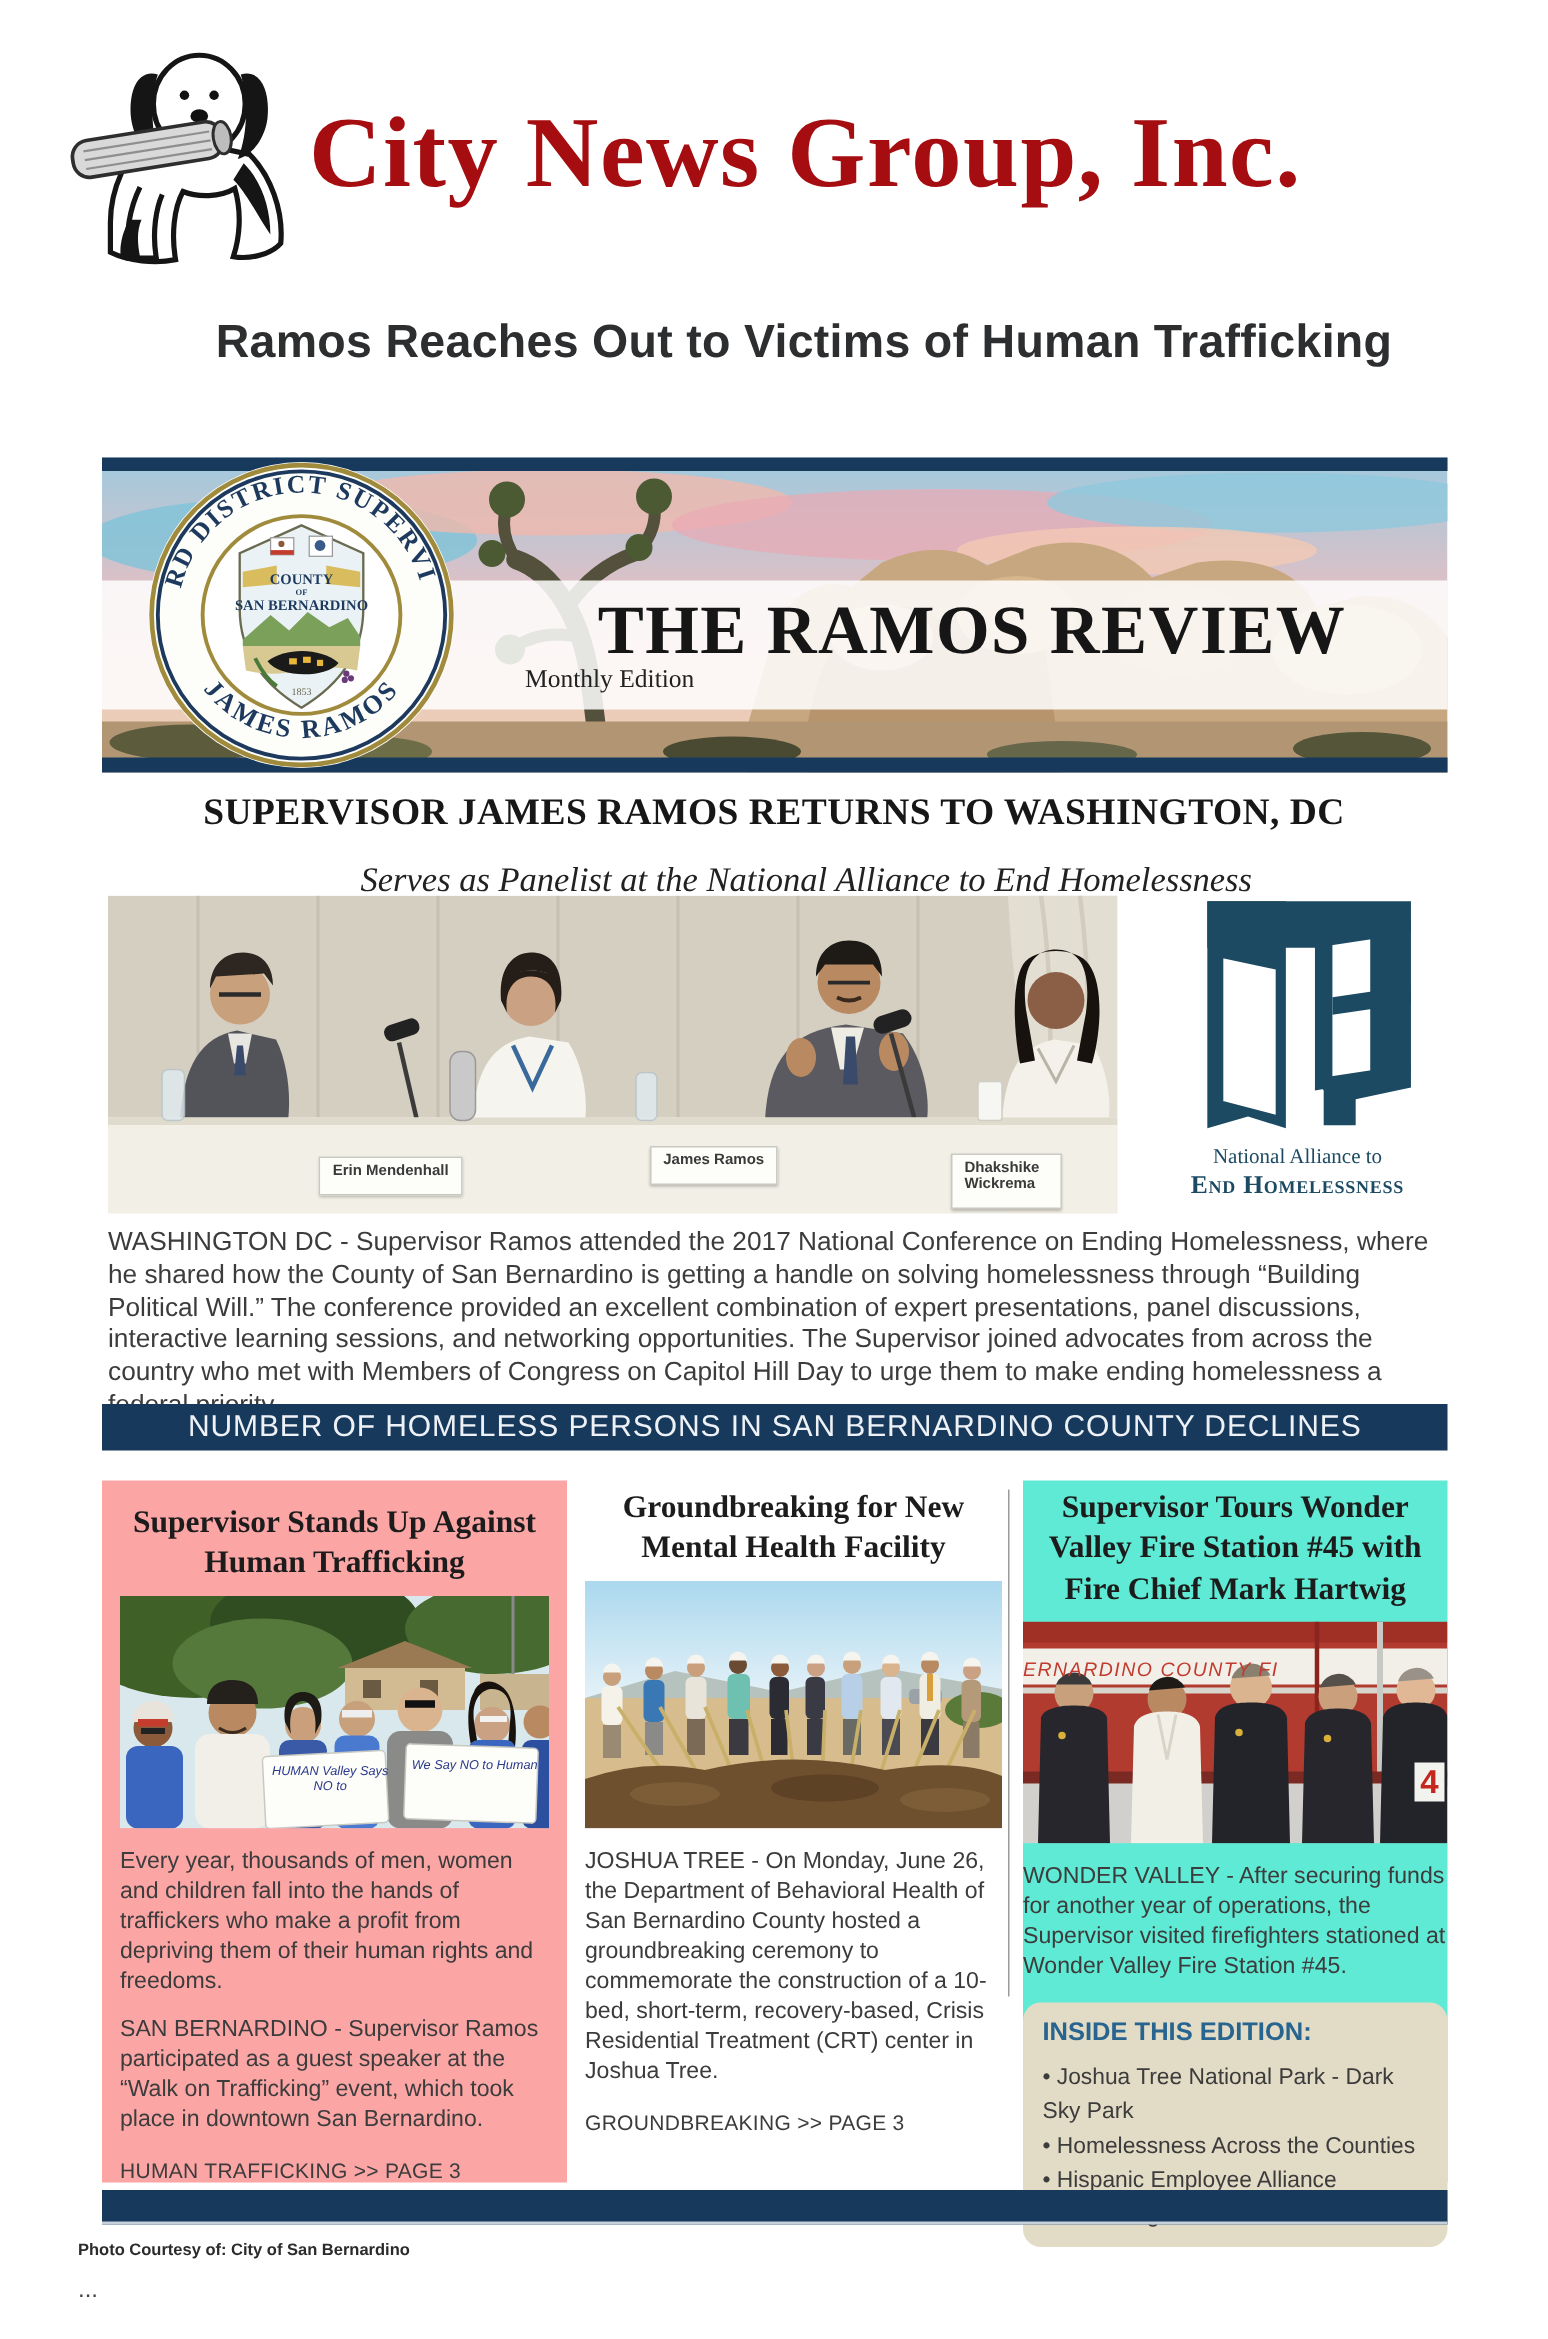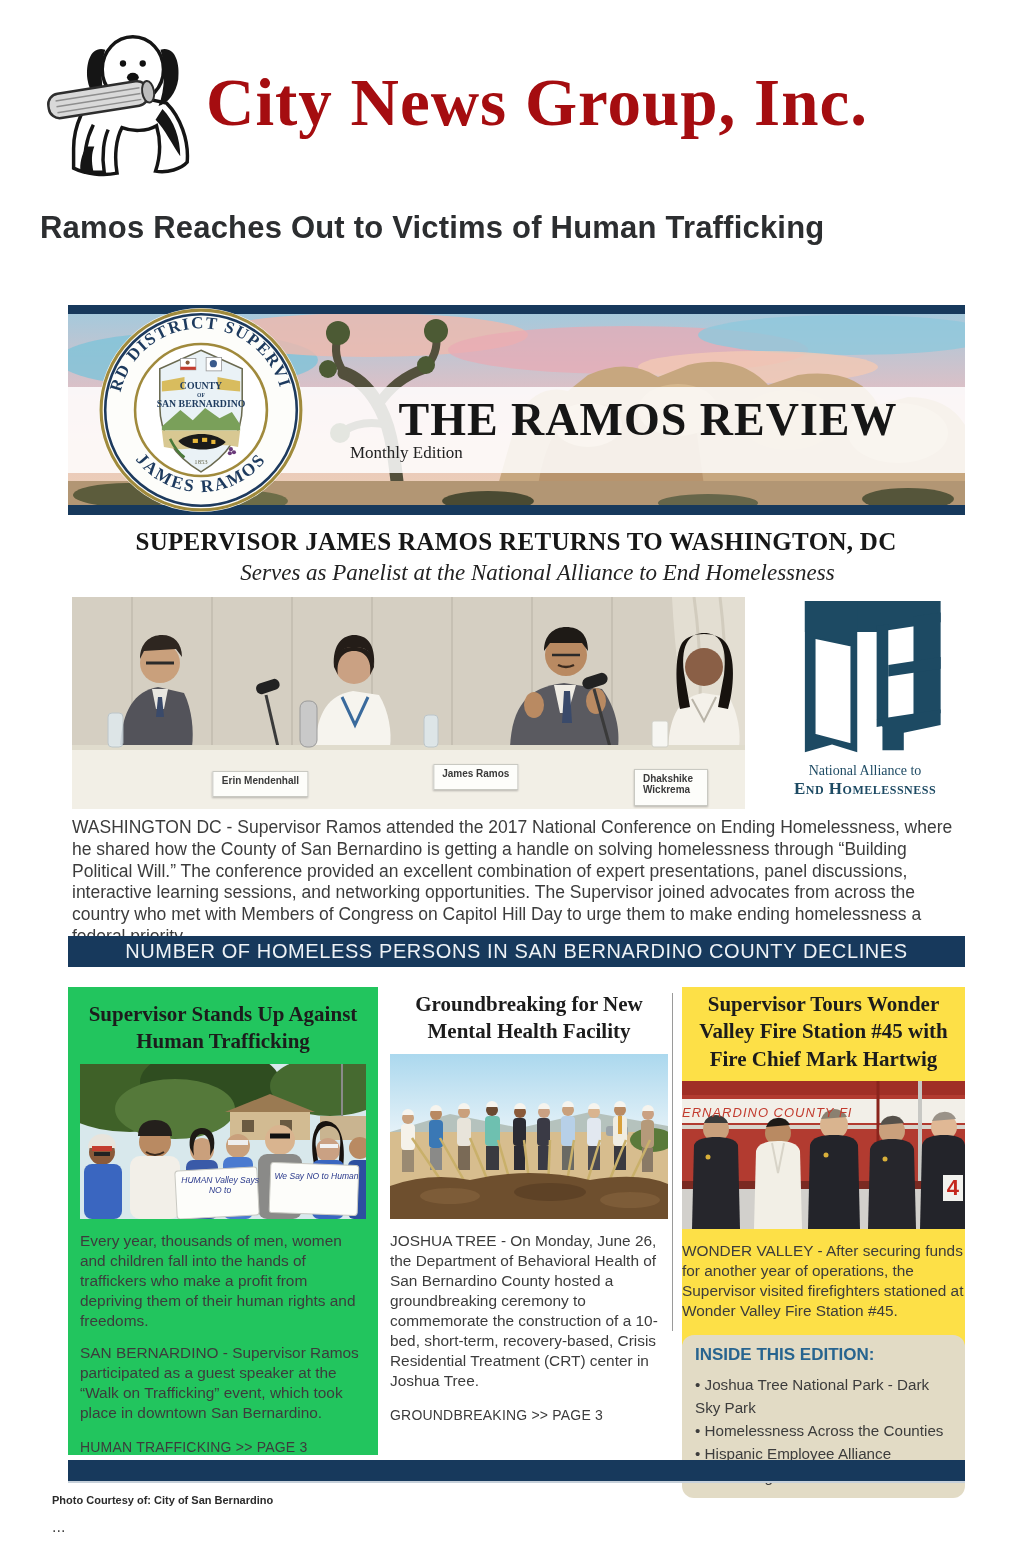--- a/index.html
+++ b/index.html
@@ -5,39 +5,39 @@
   * { margin:0; padding:0; box-sizing:border-box; }
   body { background:#fff; font-family:"Liberation Sans", sans-serif; }
   .page { position:relative; width:1032px; height:1559px; background:#fff; overflow:hidden; }
 
   
   .masthead { position:absolute; top:22px; left:42px; width:948px; height:160px; display:flex; align-items:center; }
   .dog-logo { width:158px; height:150px; flex:0 0 auto; }
   .brand { font-family:"Liberation Serif", serif; font-weight:bold; color:#A50D10; font-size:67px; letter-spacing:1px; margin-left:6px; white-space:nowrap; }
 
   
-  .main-headline { position:absolute; top:210px; left:0; width:100%; 
+  .main-headline { position:absolute; top:210px; left:0; width:100%; text-align:center;
     font-size:31px; font-weight:bold; color:#2c2e30; letter-spacing:0.2px;padding-left:40px; }
 
   
   .banner { position:absolute; top:305px; left:68px; width:897px; height:210px; }
   .banner .bar-top { position:absolute; top:0; left:0; right:0; height:9px; background:#17395C; z-index:3; }
   .banner .bar-bottom { position:absolute; bottom:0; left:0; right:0; height:10px; background:#17395C; z-index:3; }
   .banner-photo { position:absolute; inset:0; }
   .white-band { position:absolute; left:0; right:0; top:82px; height:86px; background:rgba(255,255,255,0.85); z-index:2; }
   .banner-title { position:absolute; top:88px; left:270px; width:620px; text-align:center; z-index:4;
     font-family:"Liberation Serif", serif; font-weight:bold; font-size:46px; color:#161616; letter-spacing:1px; }
   .banner-edition { position:absolute; top:138px; left:282px; z-index:4;
     font-family:"Liberation Serif", serif; font-size:17px; color:#222; }
   .seal-wrap { position:absolute; left:30px; top:2px; width:206px; height:206px; z-index:5; }
 
   
   .story-head { position:absolute; top:528px; left:0; width:100%; text-align:center; }
   .story-title { font-family:"Liberation Serif", serif; font-weight:bold; font-size:25px; color:#171717; letter-spacing:0.3px; }
-  .story-sub { font-family:"Liberation Serif", serif; font-style:italic; font-size:23px; color:#222; margin-top:4px;padding-left:43px; }
+  .story-sub { font-family:"Liberation Serif", serif; font-style:italic; font-size:23px; color:#222; margin-top:18px;padding-left:43px; }
 
   
   .panel-row { position:absolute; top:597px; left:72px; width:893px; height:212px; display:flex; }
   .panel-photo { position:relative; width:673px; height:212px; flex:0 0 auto; overflow:hidden; }
   .namecard { position:absolute; background:#fdfdfa; border:1px solid #c9c9c2; color:#3a3a3a;
     font-size:10px; font-weight:bold; padding:3px 8px 10px; transform:translateX(-50%); box-shadow:0 1px 2px rgba(0,0,0,0.25); }
   .naeh { position:relative; width:200px; height:212px; margin-left:20px; text-align:center; }
   .naeh-line1 { font-family:"Liberation Serif", serif; font-size:14px; color:#1D4A63; margin-top:2px; }
   .naeh-line2 { font-family:"Liberation Serif", serif; font-size:17px; font-weight:bold; color:#1D4A63; letter-spacing:0.5px; font-variant:small-caps; }
 
@@ -45,23 +45,23 @@
   .lead { position:absolute; top:817px; left:72px; width:891px;
     font-size:17.5px; line-height:21.8px; color:#3c3c3c; }
 
   
   .section-banner { position:absolute; top:936px; left:68px; width:897px; height:31px; background:#17395C;
     color:#eef2f6; font-size:20px; letter-spacing:0.6px; display:flex; align-items:center; justify-content:center; }
 
   
   .columns { position:absolute; top:987px; left:68px; width:897px; height:468px; }
   .col { position:absolute; top:0; }
-  .col-1 { left:0; width:310px; height:468px; background:#22c55e; padding:10px 12px; }
+  .col-1 { left:0; width:310px; height:468px; background:#fca5a5; padding:10px 12px; }
   .col-2 { left:322px; width:278px; height:468px; background:#fff; }
-  .col-3 { left:614px; width:283px; height:468px; background:#fde047; }
+  .col-3 { left:614px; width:283px; height:468px; background:#5eead4; }
   .col-divider { position:absolute; left:604px; top:6px; width:1px; height:338px; background:#9a9a9a; }
   .col h4 { font-family:"Liberation Serif", serif; font-weight:bold; text-align:center; color:#1c1c1c;
     font-size:21px; line-height:1.3; margin:4px 0 8px; }
   .col p { font-size:15.4px; line-height:20px; color:#3c3c3c; margin-top:12px; }
   .kicker { font-size:14px; color:#3c3c3c; margin-top:16px; letter-spacing:0.2px; }
   .col-photo { position:relative; width:100%; overflow:hidden; }
   .sign-text { position:absolute; color:#2b3a8c; font-size:8.5px; line-height:10px; text-align:center; font-style:italic; }
   .truck-text { position:absolute; top:24px; left:0; width:75%; color:#c23b2e; font-weight:normal; font-size:13px;
     letter-spacing:1px; white-space:nowrap; overflow:hidden; font-style:italic; }
   .truck-num { position:absolute; right:2px; bottom:28px; background:#f2f2ee; color:#c4271d; font-weight:bold;

